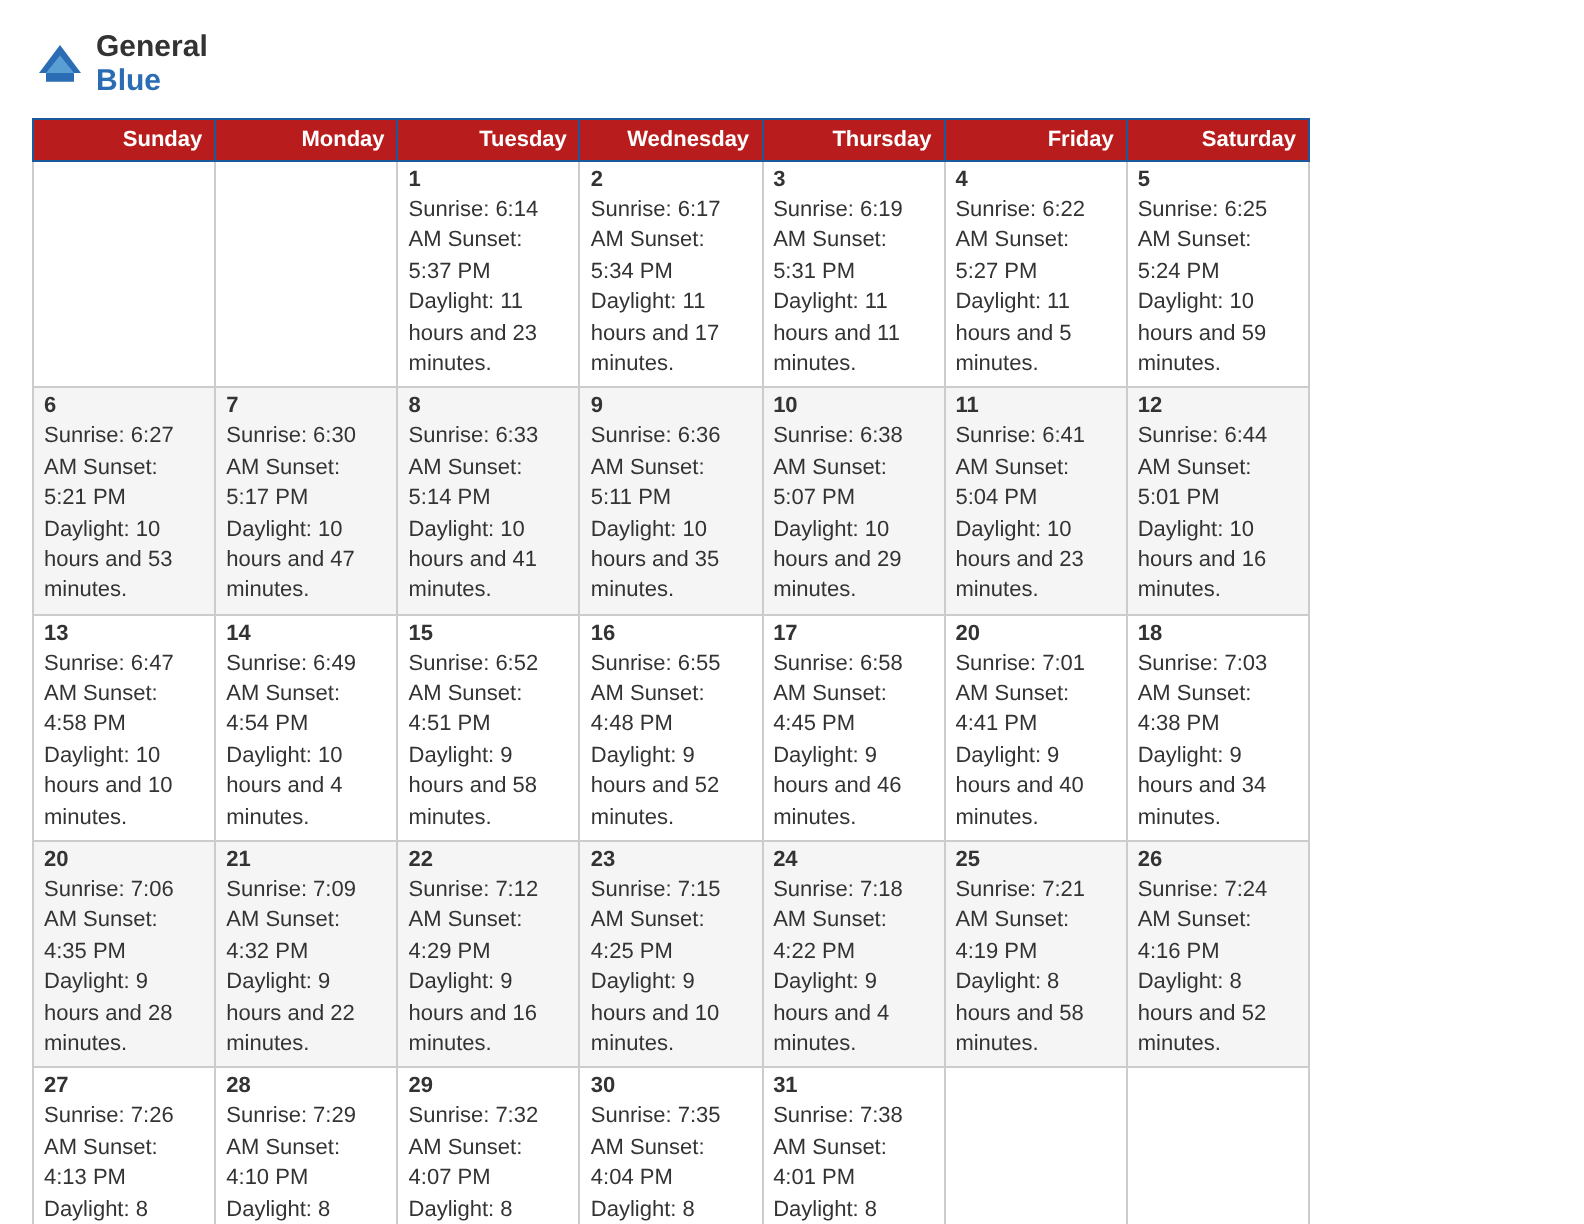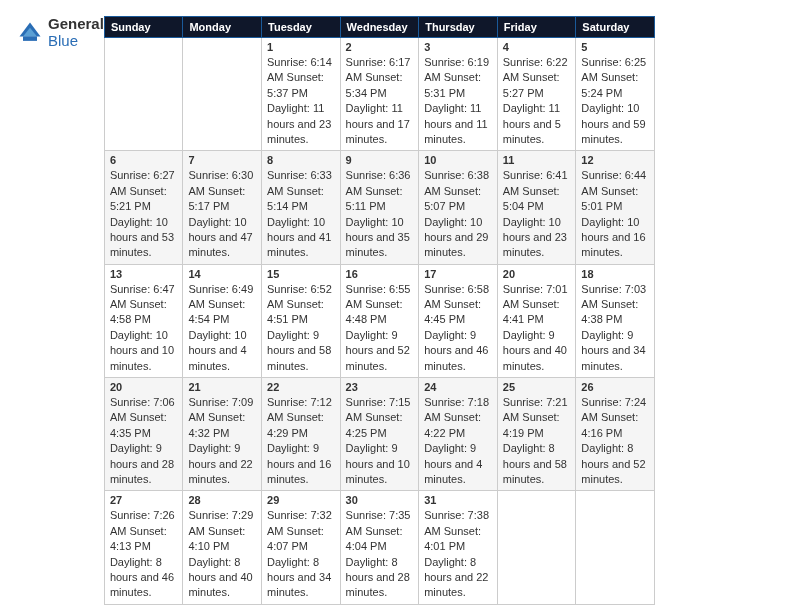--- a/index.html
+++ b/index.html
@@ -8,21 +8,21 @@
       background: #fff;
       width: 792px;
       height: 612px;
       overflow: hidden;
     }
     .page {
       width: 671px;
       height: 612px;
       padding: 16px;
       display: flex;
-      flex-direction: row;
+      flex-direction: column;
     }
     .header {
       display: flex;
       justify-content: space-between;
       align-items: flex-start;
       margin-bottom: 10px;
     }
     .logo {
       display: flex;
       align-items: center;
@@ -33,21 +33,21 @@
       flex-direction: column;
       line-height: 1.1;
     }
     .logo-general {
       font-size: 15px;
       font-weight: bold;
       color: #333;
     }
     .logo-blue {
       font-size: 15px;
-      font-weight: normal;
+      font-weight: bold;
       color: #2a6db5;
     }
     .logo-icon {
       width: 28px;
       height: 28px;
     }
     .title-block {
       text-align: right;
     }
     .month-title {
@@ -100,21 +100,22 @@
     .empty-cell {
       background: #f9f9f9;
     }
     tr:nth-child(odd) td {
       background: #fff;
     }
     tr:nth-child(even) td {
       background: #f5f5f5;
     }
     .calendar thead tr th {
-      background: #0f172a;
+      background: #b91c1c;
+      text-align: right;
     }
   </style>
 </head>
 <body>
 
 <div class="page">
   <div class="header">
     <div class="logo">
       <svg class="logo-icon" viewBox="0 0 32 32">
         <polygon points="16,4 28,20 4,20" fill="#2a6db5"></polygon>

